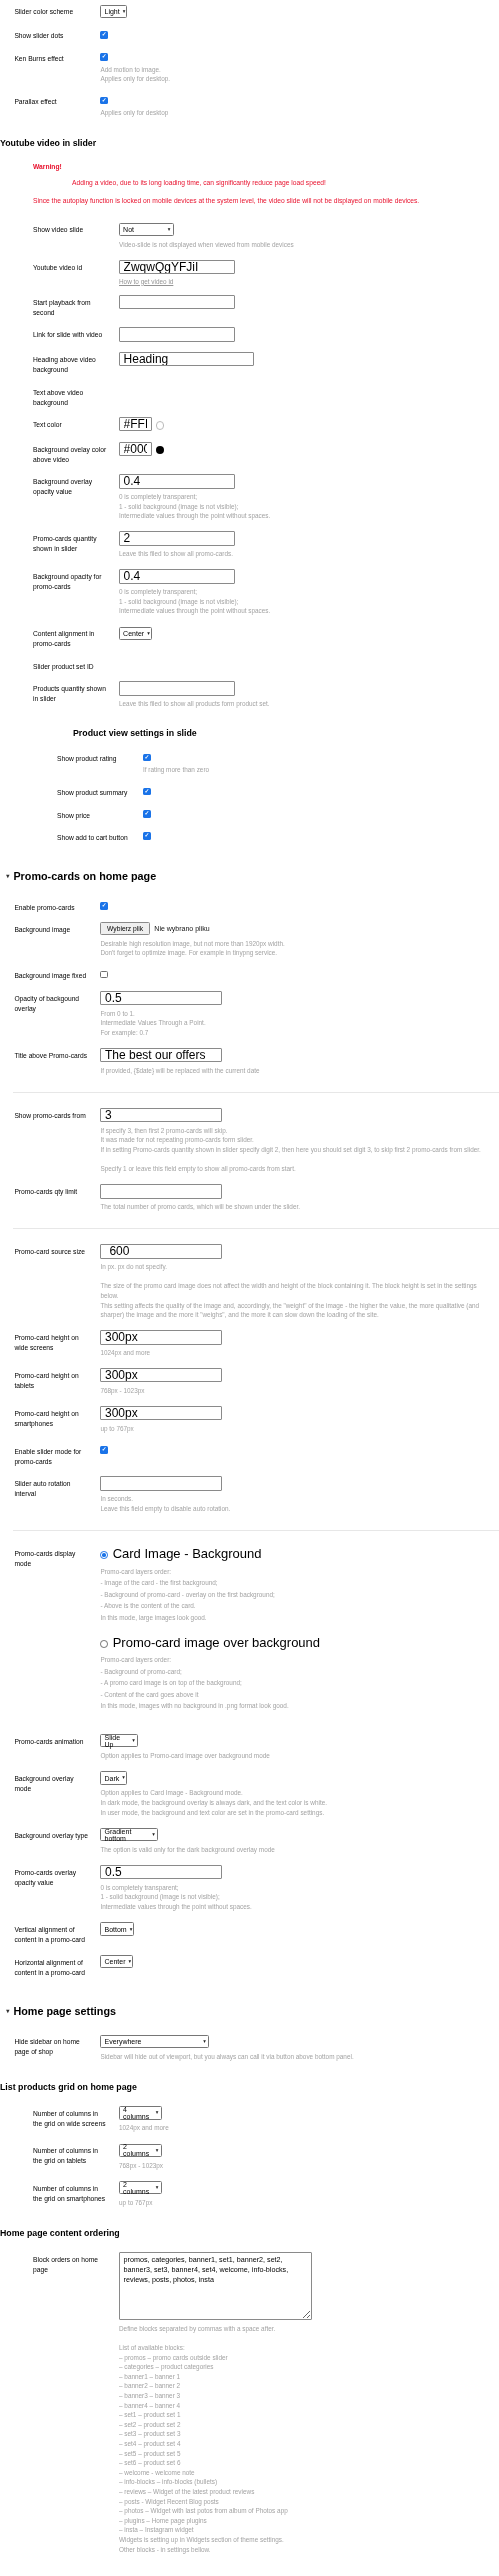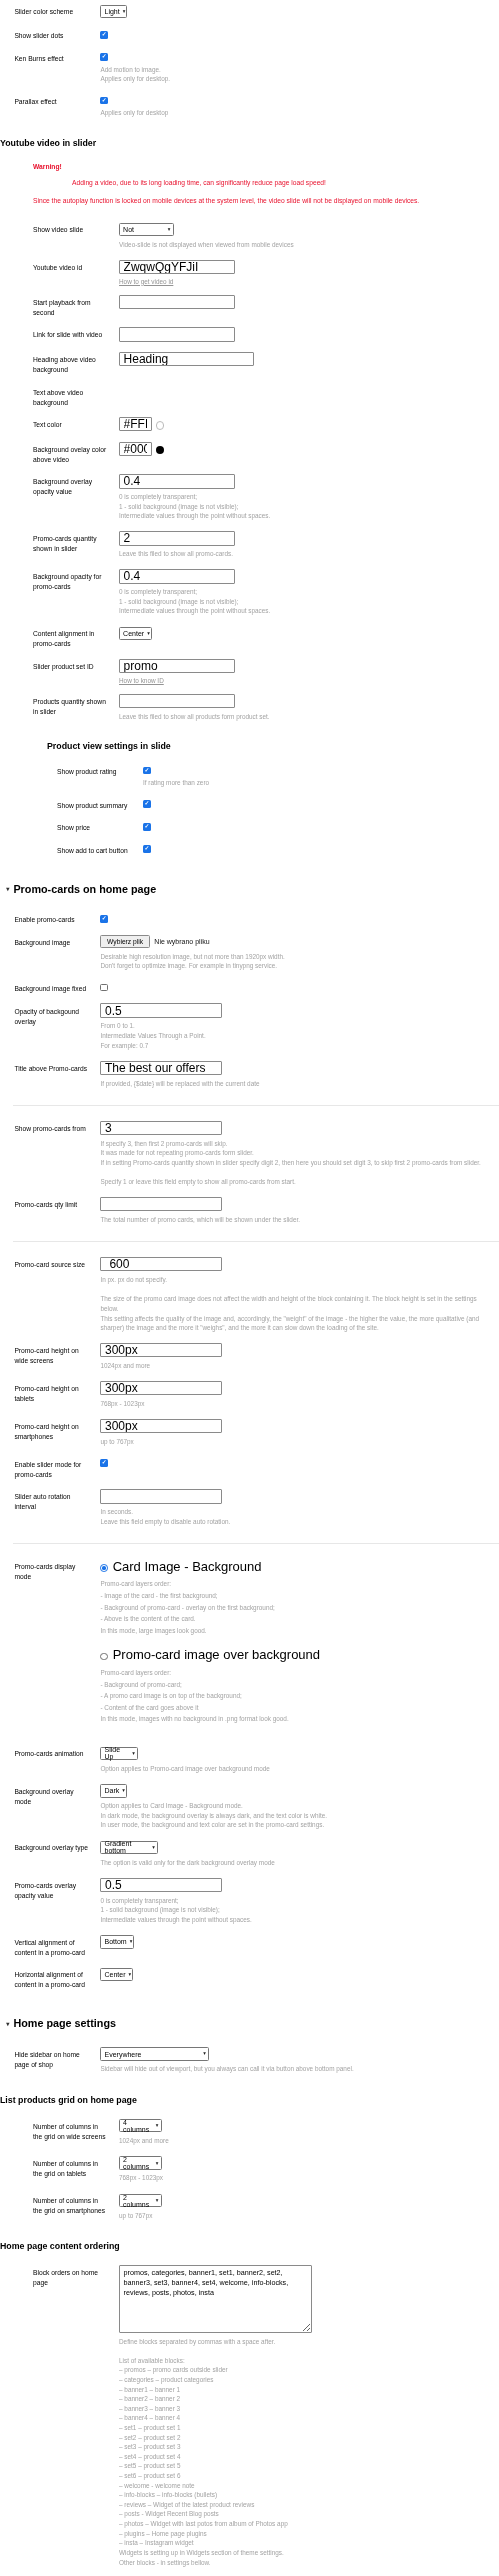--- a/index.html
+++ b/index.html
@@ -35,21 +35,21 @@
   .flink{color:#949494;font-size:6.4px;text-decoration:underline;margin-top:3.6px;display:block;width:max-content;cursor:pointer;}
   .filebtn{display:inline-block;border:0.5px solid #8a8a8a;border-radius:1.5px;background:#efefef;
            padding:2.1px 5.7px;font-size:6.7px;color:#000;margin-right:4.6px;cursor:pointer;}
   .filetxt{font-size:7px;color:#111;vertical-align:0.5px;}
   .swatch{display:inline-block;width:8.2px;height:8.2px;border-radius:50%;margin-left:3.6px;vertical-align:-1.5px;box-sizing:border-box;}
   .swatch.light{border:0.5px solid #bbb;}
   .h{font-weight:bold;color:#000;line-height:1.2;}
   .h0{font-size:10.8px;margin:27px 0 16.5px;padding-left:6.2px;}
   .h0 .arrow{font-size:6.2px;margin-right:4.1px;vertical-align:1.5px;color:#333;cursor:pointer;}
   .h1{font-size:8.8px;margin:19.6px 0 13.4px;}
-  .h2{font-size:8.8px;margin:18.5px 0 12.4px;padding-left:47px;}
+  .h2{font-size:8.8px;margin:18.5px 0 12.4px;padding-left:73px;}
   .divider{height:0.5px;background:#e7e7e7;margin:15.5px 0 15.5px 13px;}
   .warning{padding-left:33px;color:#e8112d;font-size:6.7px;margin:1px 0 16.5px;line-height:1.5;}
   .w-title{font-weight:bold;margin-bottom:5.7px;}
   .w-ind{padding-left:39px;margin-bottom:7.7px;max-width:422px;}
   .w-line{max-width:453px;}
 </style>
 </head>
 <body>
 
 <div id="form-root">
@@ -137,21 +137,20 @@
     </div>
     <div class="row lvl1">
       <div class="lab">Content alignment in promo-cards</div>
       <div class="ctl"><span class="sel" style="width: 33px;">
           <span class="selval">Center</span>
           <span class="caret">▾</span>
         </span></div>
     </div>
     <div class="row lvl1">
       <div class="lab">Slider product set ID</div>
-      <div class="ctl"><input class="txt" type="text" value="promo" style="width: 116px;"><div class="flink">How to know ID</div></div>
     </div>
     <div class="row lvl1">
       <div class="lab">Products quantity shown in slider</div>
       <div class="ctl"><input class="txt" type="text" value="" style="width: 116px;"><div class="hint">Leave this filed to show all products form product set.</div></div>
     </div>
     <div class="h h2"><span class="htext">Product view settings in slide</span></div>
     <div class="row lvl2">
       <div class="lab">Show product rating</div>
       <div class="ctl"><span class="cb on">
           <span class="mark">✓</span>

